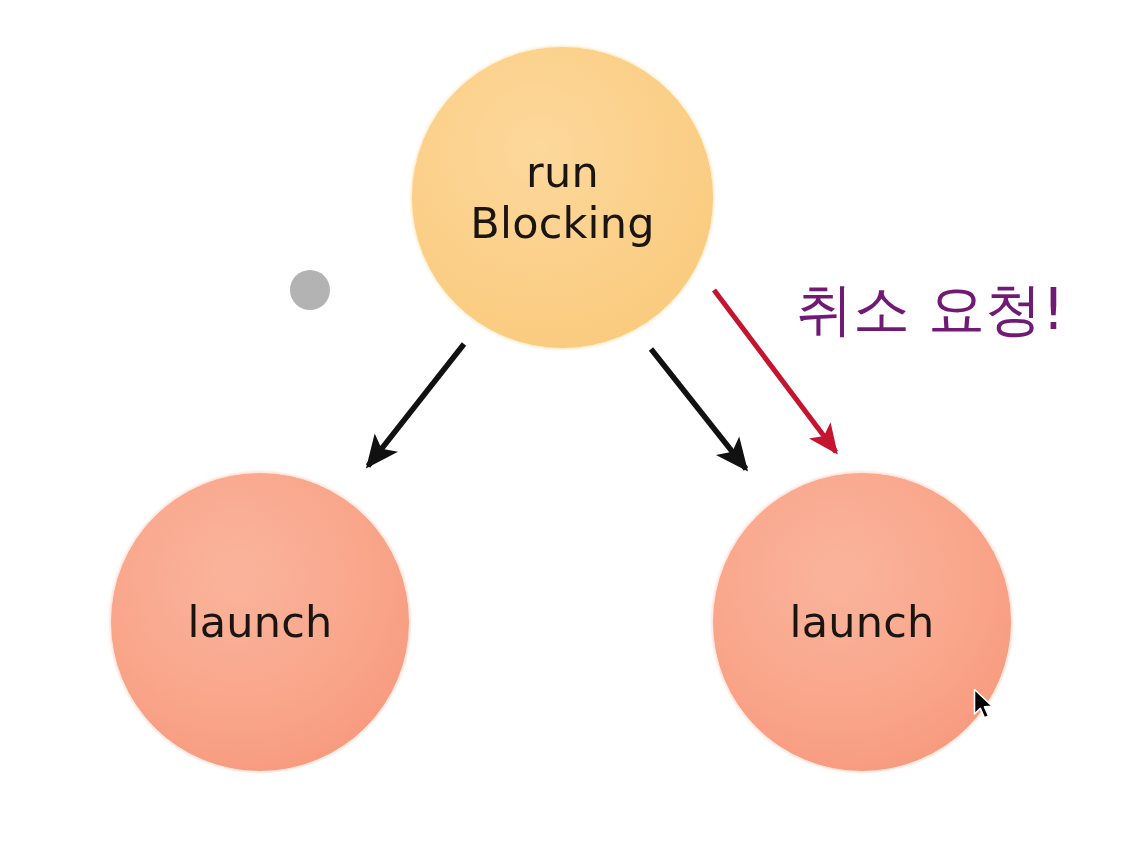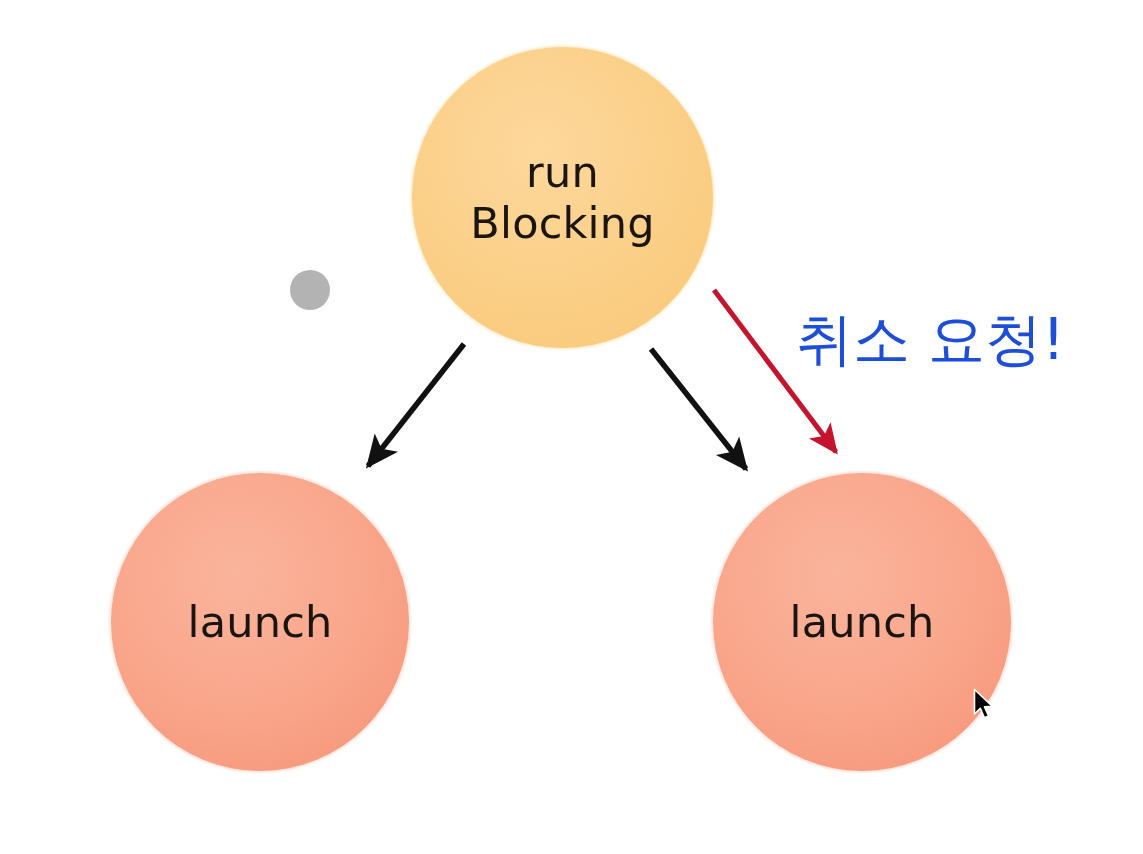--- a/index.html
+++ b/index.html
@@ -71,26 +71,25 @@
     height: 40px;
     border-radius: 50%;
     background: #b3b3b3;
   }
   #cancel-label {
     position: absolute;
     left: 796px;
     top: 281px;
     font-size: 57px;
     line-height: 1;
-    color: #1d4ed8;
+    color: #701a75;
     font-weight: 500;
     white-space: nowrap;
     font-family: "DejaVu Sans", "Liberation Sans", sans-serif;
     user-select: none;
-    margin-top: 30px;
   }
   #arrow-layer {
     position: absolute;
     left: 0;
     top: 0;
     width: 1143px;
     height: 854px;
     pointer-events: none;
   }
   #cursor-layer {

